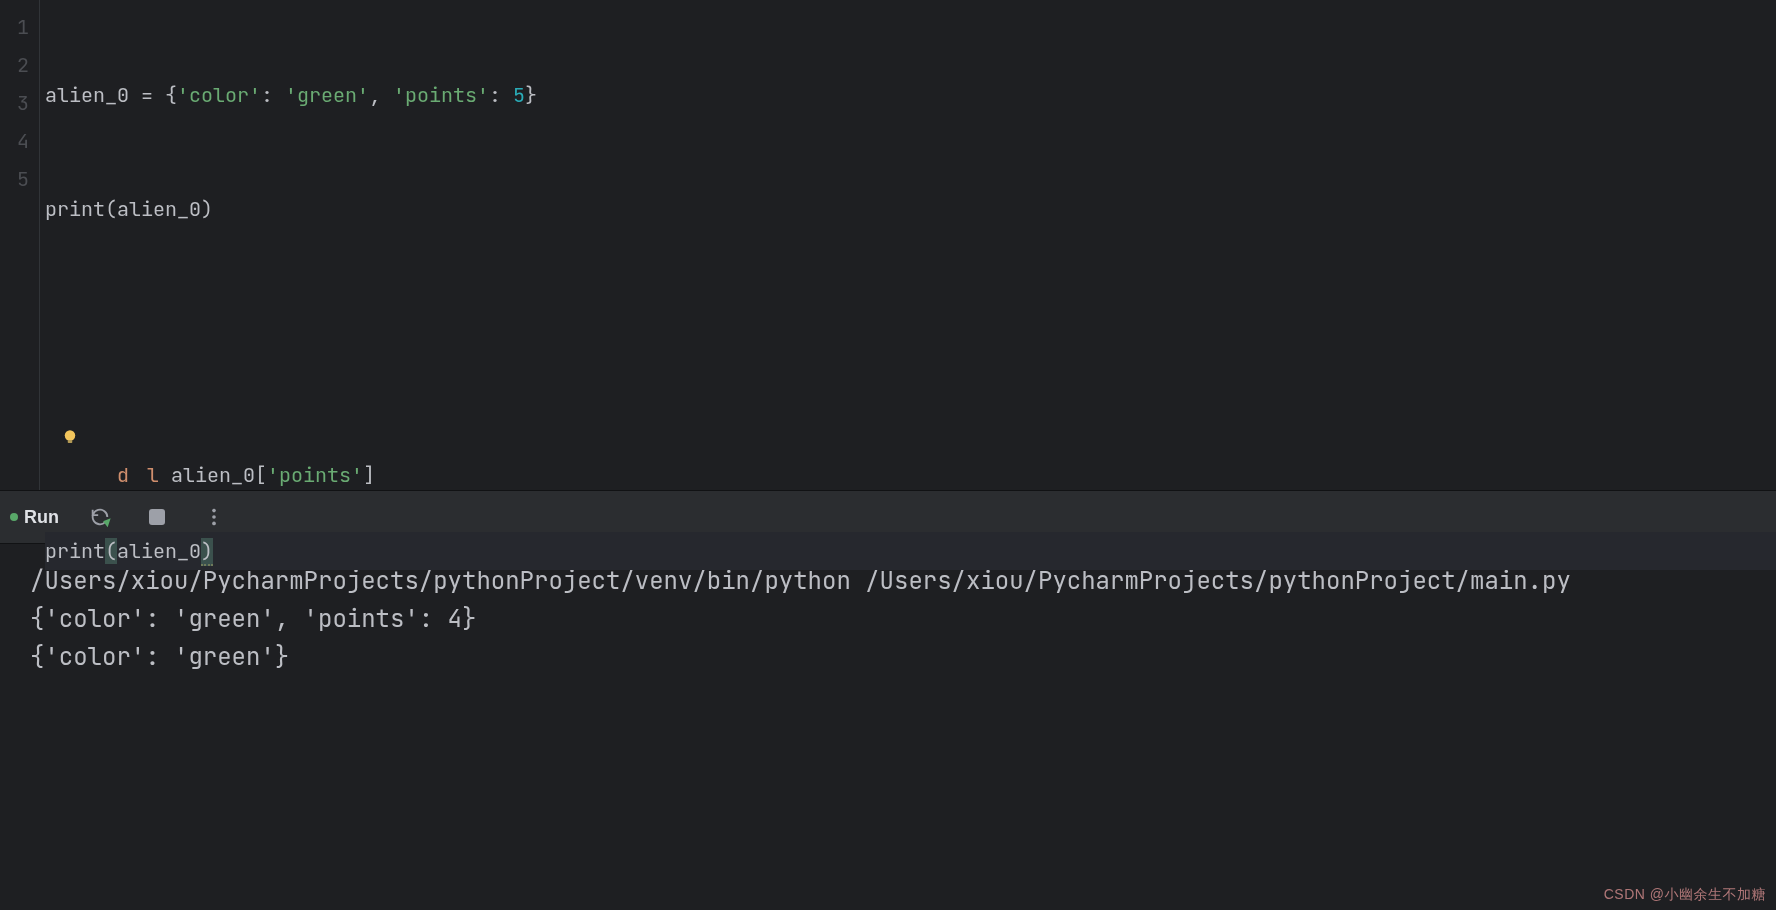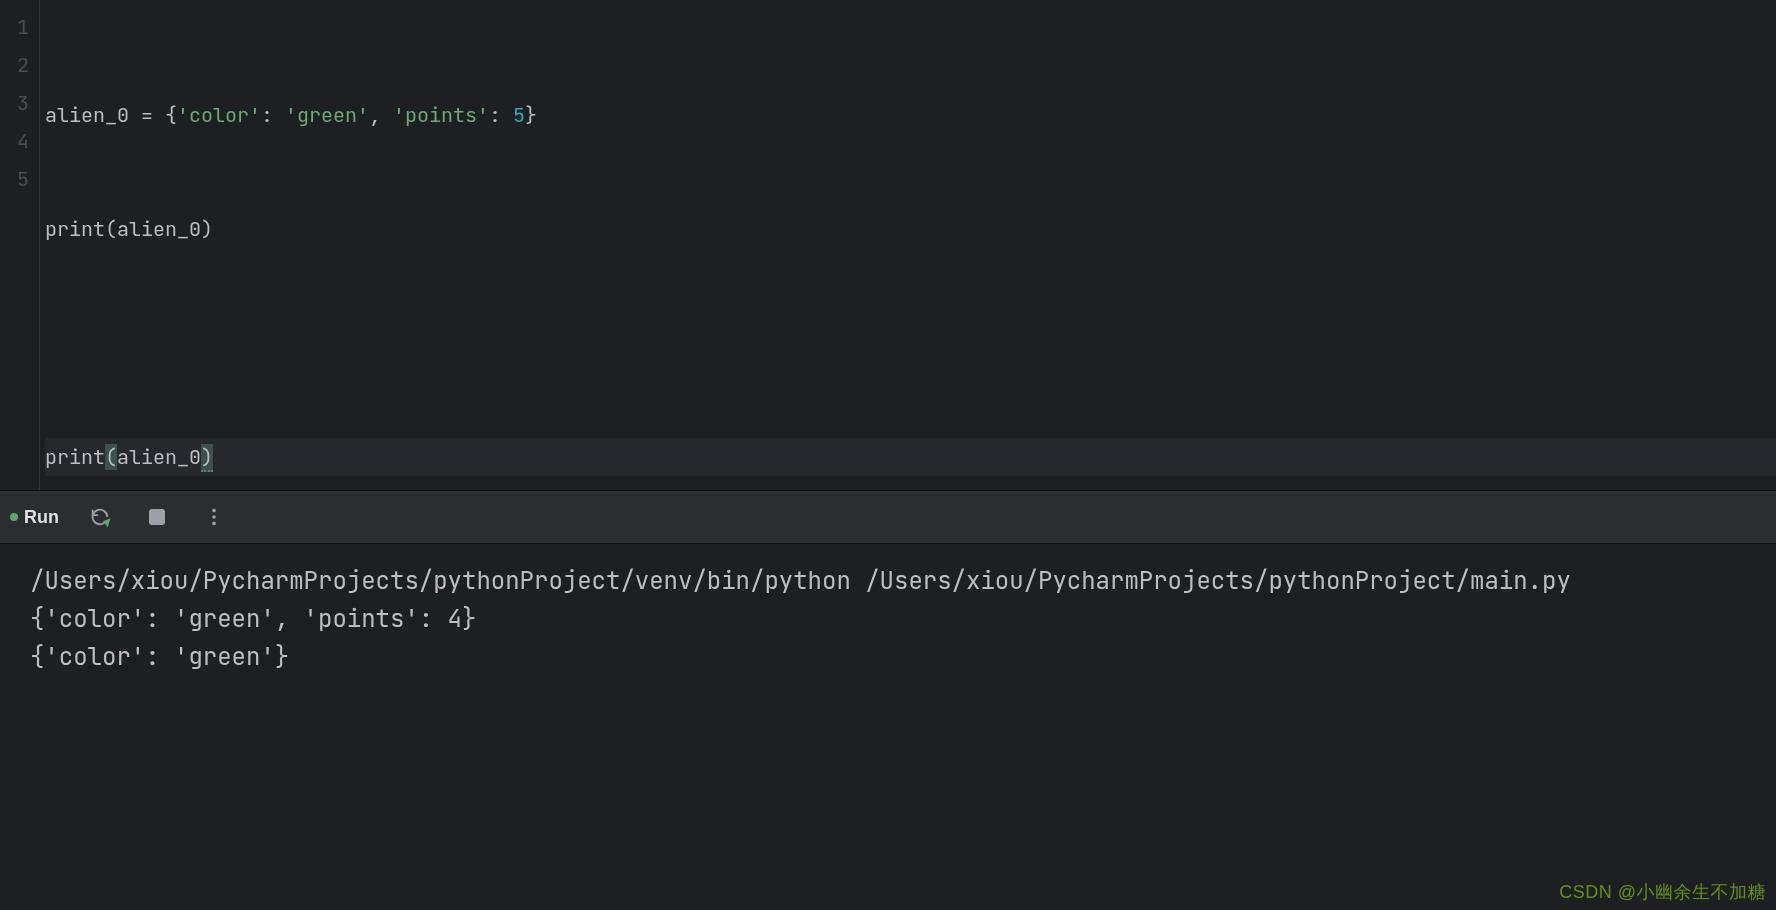--- a/index.html
+++ b/index.html
@@ -22,21 +22,21 @@
     padding-right: 10px;
     text-align: right;
     font-size: 20px;
     line-height: 38px;
     color: #4b4d52;
     user-select: none;
     border-right: 1px solid #313438;
   }
   .code {
     flex: 1;
-    padding-top: 20px;
+    padding-top: 0;
     padding-left: 5px;
     font-size: 20px;
     line-height: 38px;
     white-space: pre;
     position: relative;
   }
   .code-line {
     height: 38px;
     padding-left: 0;
     position: relative;
@@ -119,41 +119,47 @@
     font-size: 24px;
     line-height: 38px;
     white-space: pre;
     color: #bcbec4;
   }
   .watermark {
     position: fixed;
     right: 10px;
     bottom: 6px;
     font-family: -apple-system, "Segoe UI", sans-serif;
-    font-size: 18px;
-    color: #84cc16;
+    font-size: 14px;
+    color: #fca5a5;
     opacity: 0.65;
     letter-spacing: 0.5px;
   }
 </style>
 </head>
 <body>
 
 <div class="editor-area">
   <div class="gutter">
     <div>1</div>
     <div>2</div>
     <div>3</div>
     <div>4</div>
     <div>5</div>
   </div>
   <div class="code">
     <div class="code-line"><span class="tok-var">alien_0</span><span class="tok-op"> = </span><span class="tok-brace">{</span><span class="tok-str">'color'</span><span class="tok-op">: </span><span class="tok-str">'green'</span><span class="tok-op">, </span><span class="tok-str">'points'</span><span class="tok-op">: </span><span class="tok-num">5</span><span class="tok-brace">}</span></div>
     <div class="code-line"><span class="tok-fn">print</span><span class="tok-brace">(</span><span class="tok-var">alien_0</span><span class="tok-brace">)</span></div>
     <div class="code-line"></div>
+    <div class="code-line" style="position:relative;">
+      <span class="tok-kw">d</span><span class="bulb"><svg viewBox="0 0 24 24">
+            <circle cx="12" cy="10" r="7" fill="#f2c55c"></circle>
+            <rect x="9" y="16" width="6" height="4" rx="1" fill="#b49a56"></rect>
+          </svg></span><span class="tok-kw" style="margin-left:18px;">l</span><span class="tok-op"> </span><span class="tok-var">alien_0</span><span class="tok-brace">[</span><span class="tok-str">'points'</span><span class="tok-brace">]</span>
+    </div>
     <div class="code-line current"><span class="tok-fn">print</span><span class="tok-paren-hl">(</span><span class="tok-var">alien_0</span><span class="tok-paren-hl underline-warn">)</span><span class="cursor"></span></div>
   </div>
 </div>
 
 <div class="run-panel">
   <div class="run-toolbar">
     <div class="run-title">
       <span class="run-dot"></span>
       <span>Run</span>
     </div>

